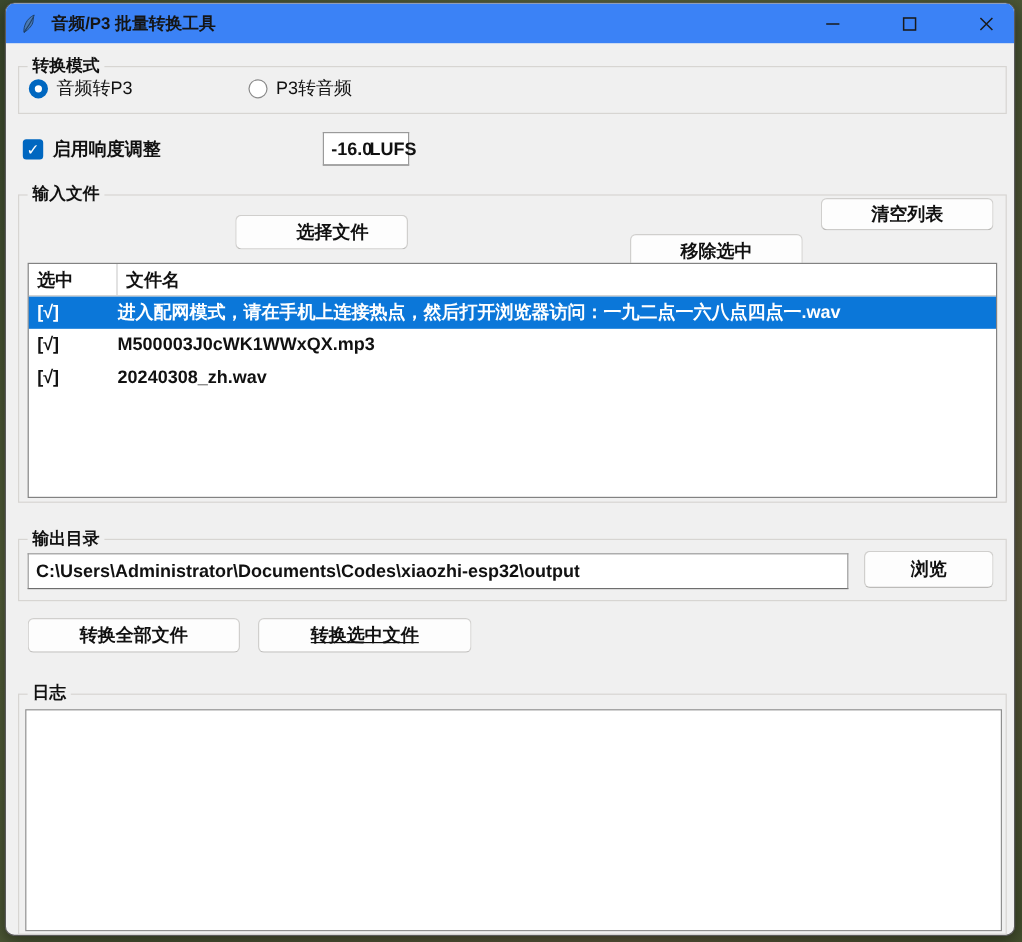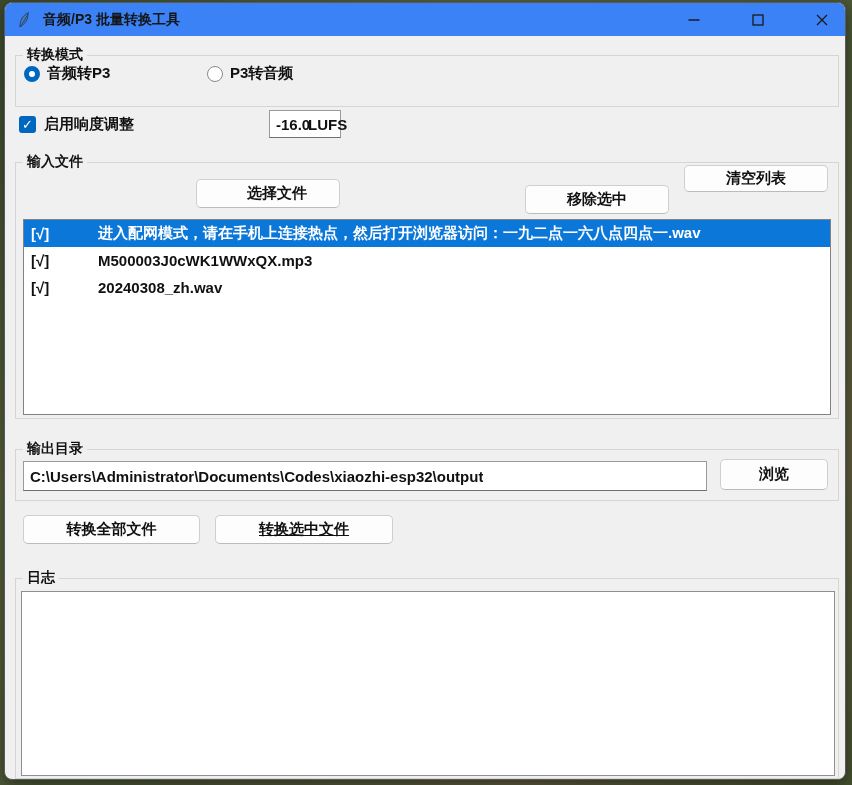--- a/index.html
+++ b/index.html
@@ -28,21 +28,21 @@
   .group { position:absolute; border:1px solid #d7d5d2; background:transparent; }
   .group-label {
     position:absolute; top:-10px; left:7px; padding:0 4px; background:#f0f0f0;
     font-size:14px; font-weight:700; color:#111; white-space:nowrap;
   }
   
   .radio-row { position:absolute; display:flex; align-items:center; }
   .radio-dot { width:16px; height:16px; border-radius:50%; background:#fff; }
   .radio-on  { border:5px solid #0067c0; }
   .radio-off { border:1px solid #8a8a8a; }
-  .radio-label { margin-left:7px; font-size:15px; font-weight:700; color:#111; }
+  .radio-label { margin-left:7px; font-size:15px; font-weight:400; color:#111; }
   
   .checkbox {
     width:17px; height:17px; background:#0067c0; border-radius:3px;
     color:#fff; font-size:13px; line-height:17px; text-align:center; font-weight:700;
   }
   .check-label { margin-left:8px; font-size:15px; font-weight:700; color:#111; }
   
   .entry {
     position:absolute; background:#fff; border:1px solid #9a9a9a; border-bottom-color:#6e6e6e;
     font-size:15px; font-weight:700; color:#111; display:flex; align-items:center; padding:0 6px;
@@ -96,21 +96,21 @@
           </svg>
       </div>
       <div class="win-btn">
         <svg width="12" height="12" viewBox="0 0 12 12">
             <path d="M1 1 L11 11 M11 1 L1 11" stroke="#1a1a1a" stroke-width="1.3"></path>
           </svg>
       </div>
     </div>
   </div>
 
-  <div class="group" style="left:10px; top:52px; width:824px; height:52px;">
+  <div class="group" style="left:10px; top:52px; width:824px; height:40px;">
     <span class="group-label">转换模式</span>
     <div class="radio-row" style="left:8px; top:8px;">
       <span class="radio-dot radio-on"></span>
       <span class="radio-label">音频转P3</span>
     </div>
     <div class="radio-row" style="left:191px; top:8px;">
       <span class="radio-dot radio-off"></span>
       <span class="radio-label">P3转音频</span>
     </div>
   </div>
@@ -123,28 +123,32 @@
     <span>-16.0</span>
   </div>
   <span class="check-label static" style="position:absolute; left:295px; top:113px;">LUFS</span>
 
   <div class="group" style="left:10px; top:159px; width:824px; height:257px;">
     <span class="group-label">输入文件</span>
   </div>
   <div class="btn" style="left:191px; top:176px; width:144px; height:29px;padding-left:18px;">
     <span>选择文件</span>
   </div>
-  <div class="btn" style="left:520px; top:182px; width:144px; height:29px;">
+  <div class="btn" style="left:520px; top:192px; width:144px; height:29px;">
     <span>移除选中</span>
   </div>
   <div class="btn" style="left:679px; top:162px; width:144px; height:27px;justify-content:center;">
     <span>清空列表</span>
   </div>
 
   <div class="tree">
+    <div class="tree-header">
+      <div class="th th-sel">选中</div>
+      <div class="th th-name">文件名</div>
+    </div>
     <div class="tree-row row-selected">
       <span class="cell-sel">[√]</span>
       <span class="cell-name">进入配网模式，请在手机上连接热点，然后打开浏览器访问：一九二点一六八点四点一.wav</span>
     </div>
     <div class="tree-row">
       <span class="cell-sel">[√]</span>
       <span class="cell-name">M500003J0cWK1WWxQX.mp3</span>
     </div>
     <div class="tree-row">
       <span class="cell-sel">[√]</span>

